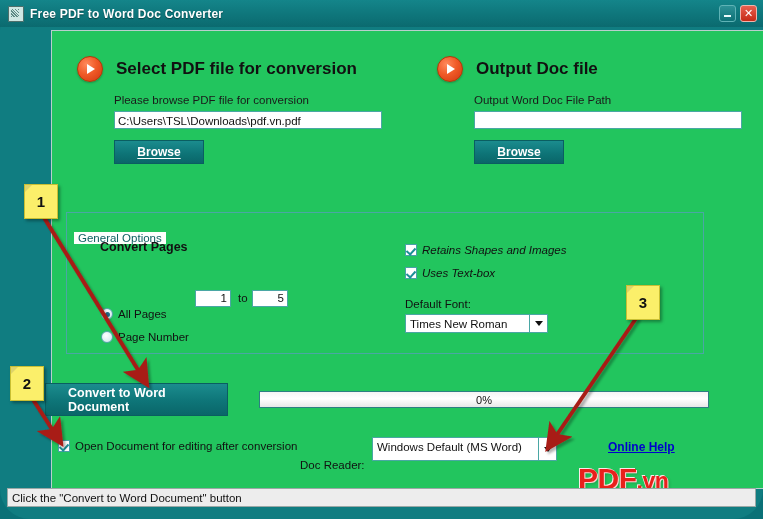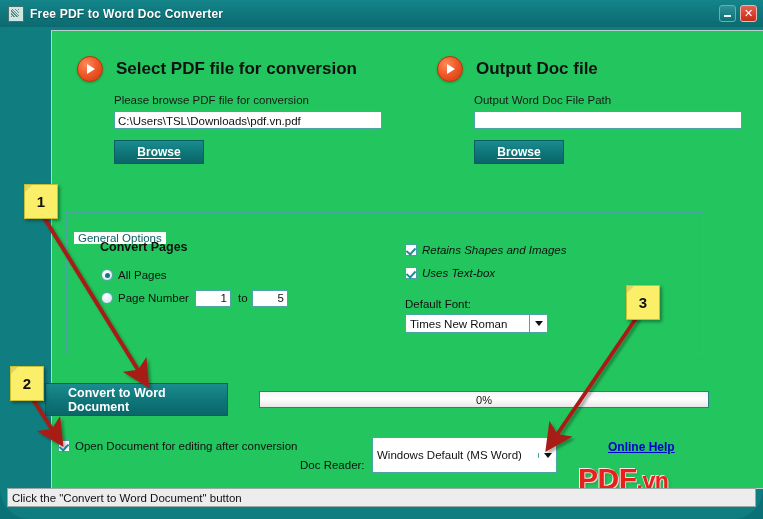--- a/index.html
+++ b/index.html
@@ -116,21 +116,21 @@
     border:1px solid #4aa7a4;box-sizing:border-box;
   }
   #groupbox-label{
     position:absolute;left:74px;top:205px;background:#fdfffd;
     padding:0 4px;font-size:11.5px;color:#0d5f62;margin-top:27px;
   }
   .convert-pages-title{
     position:absolute;left:100px;top:240px;
     font-size:12.5px;font-weight:bold;color:#111;
   }
-  .radio-row{position:absolute;display:flex;}
+  .radio-row{position:absolute;display:flex;margin-top:39px;}
   .radio{
     width:12px;height:12px;border-radius:50%;
     border:1px solid #5aa6ad;
     background:radial-gradient(circle at 40% 35%,#ffffff 0%,#dff0f3 60%,#bcdfe4 100%);
     display:flex;align-items:center;justify-content:center;
     flex:0 0 auto;box-sizing:border-box;
   }
   .radio.checked:after{
     content:"";width:5px;height:5px;border-radius:50%;background:#1f6e8c;
   }
@@ -187,21 +187,21 @@
   #progress{
     position:absolute;left:259px;top:391px;width:450px;height:17px;
     border:1px solid #2d7f82;box-sizing:border-box;
     background:linear-gradient(180deg,#f4f4f4 0%,#ffffff 45%,#e7e7e7 100%);
     display:flex;align-items:center;justify-content:center;
     font-size:11px;color:#111;
   }
   
   #open-doc-row{position:absolute;left:58px;top:440px;display:flex;align-items:center;}
   #doc-reader-label{position:absolute;left:300px;top:459px;font-size:11.5px;color:#111;}
-  #doc-reader-combo{position:absolute;left:372px;top:437px;width:185px;height:36px;align-items:center;}
+  #doc-reader-combo{position:absolute;left:372px;top:437px;width:185px;height:24px;}
   #online-help{
     position:absolute;left:608px;top:440px;
     font-size:12px;font-weight:bold;color:#0000cc;
     text-decoration:underline;cursor:pointer;white-space:nowrap;
   }
   
   #logo{
     position:absolute;left:578px;top:462px;
     font-size:30px;font-weight:bold;font-style:normal;
     font-family:"Liberation Sans",sans-serif;

